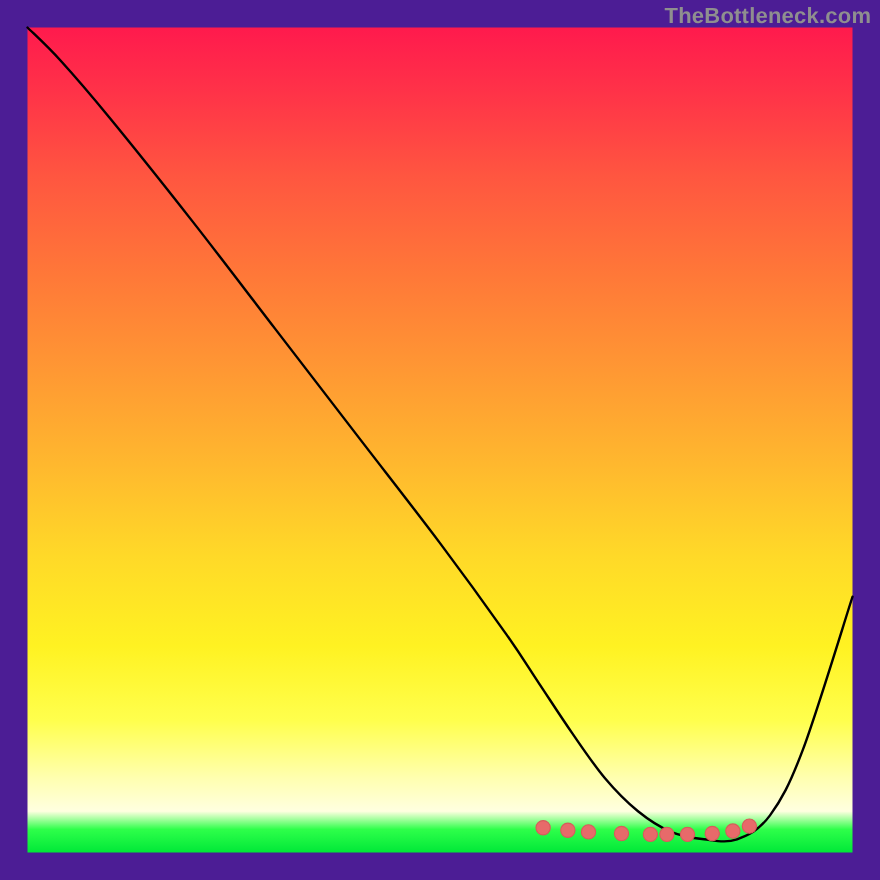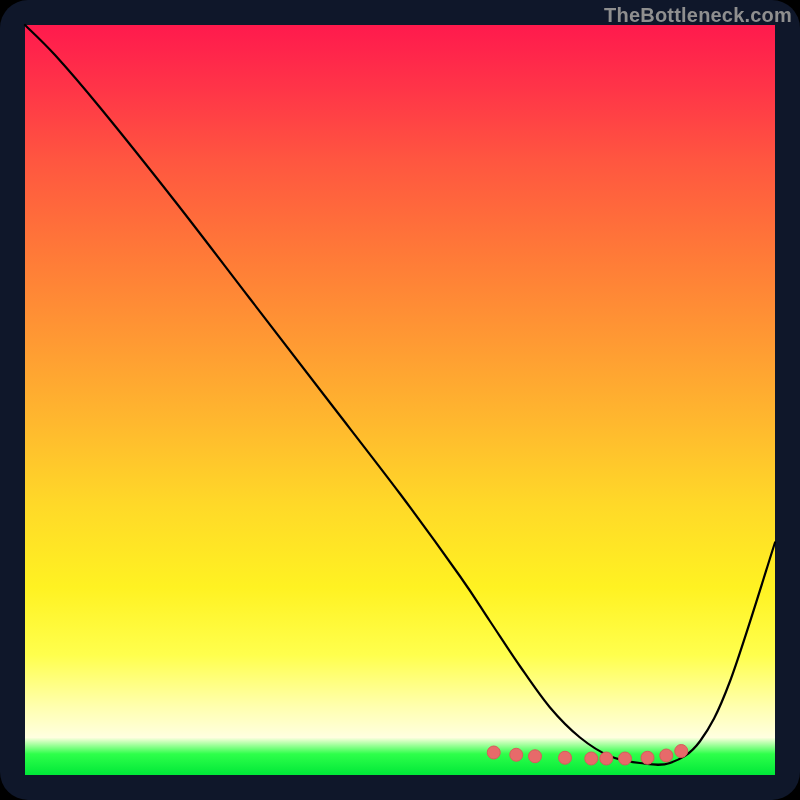--- a/index.html
+++ b/index.html
@@ -8,22 +8,21 @@
     width: 800px;
     height: 800px;
     background: #000;
     overflow: hidden;
     font-family: Arial, Helvetica, sans-serif;
   }
   .stage {
     position: relative;
     width: 800px;
     height: 800px;
-    background: #0f172a;
-    border-radius: 28px;
+    background: #4c1d95;
   }
   .gradient-area {
     position: absolute;
     left: 25px;
     top: 25px;
     width: 750px;
     height: 750px;
     background: linear-gradient(to bottom,
       #ff1a4d 0%,
       #ff3348 8%,

